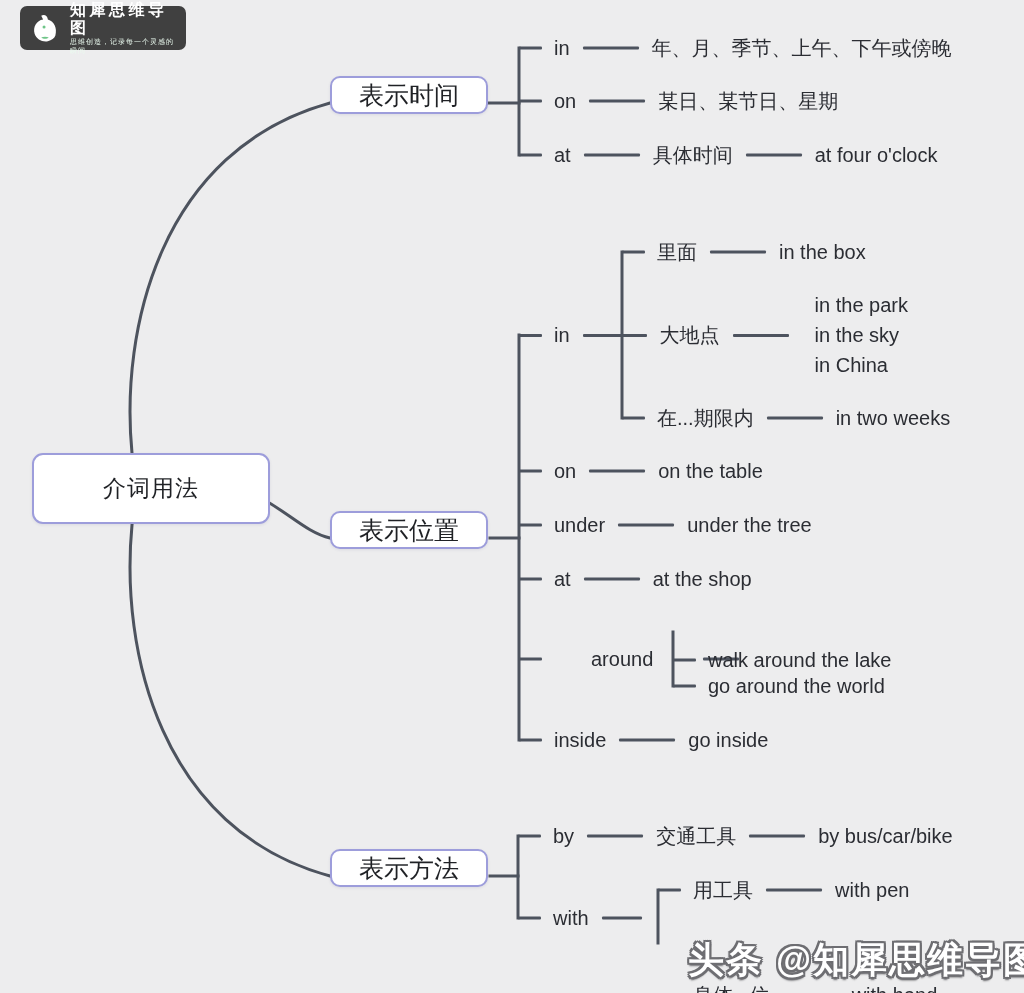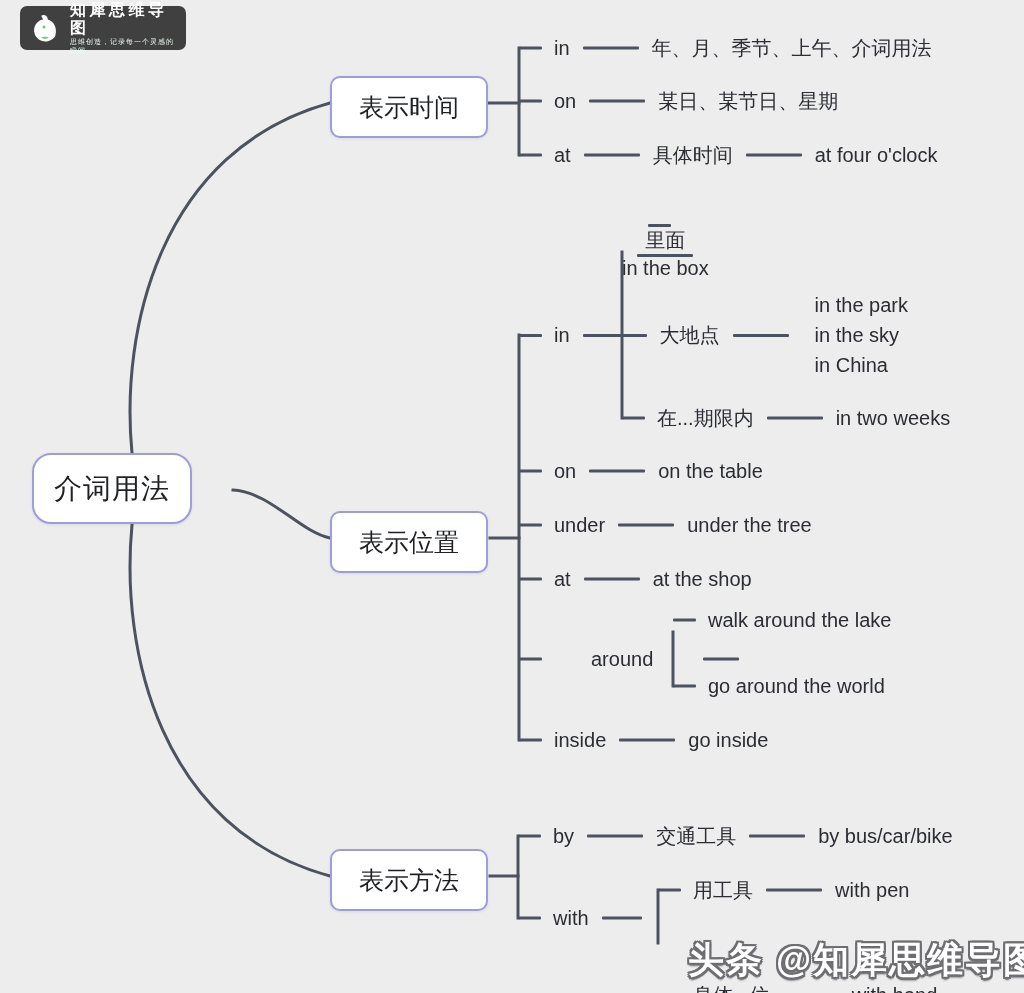--- a/index.html
+++ b/index.html
@@ -21,24 +21,24 @@
     border:2px solid #9d9ddb;
     border-radius:10px;
     display:flex;align-items:center;justify-content:center;
     color:#1f2125;
     z-index:3;
     box-shadow:0 1px 3px rgba(60,60,120,0.10);
     box-sizing:border-box;
     cursor:pointer;
   }
   .node.root{
-    left:32px;top:453px;width:160px;height:71px;
-    font-size:28px;border-radius:19px;letter-spacing:1px;
-  }
-  .node.branch{width:158px;height:62px;font-size:25px;}
+    left:32px;top:453px;width:238px;height:71px;
+    font-size:23px;border-radius:11px;letter-spacing:1px;
+  }
+  .node.branch{width:158px;height:38px;font-size:25px;}
   .row{
     position:absolute;
     display:flex;align-items:center;
     transform:translateY(-50%);
     z-index:2;
     white-space:nowrap;
     color:#2b2d33;
     font-size:20px;
   }
   .tick{width:23px;height:3px;background:#4d535e;margin-right:12px;flex:none;border-radius:1px;}
@@ -118,38 +118,38 @@
   <div class="node root">介词用法</div>
 
   <div class="node branch" style="left:330px;top:76px;">表示时间</div>
   <div class="node branch" style="left:330px;top:511px;">表示位置</div>
   <div class="node branch" style="left:330px;top:849px;">表示方法</div>
 
   <div class="row" style="left:519px;top:48px;">
     <span class="tick"></span>
     <span class="lbl">in</span>
     <span class="dash d56"></span>
-    <span class="lbl">年、月、季节、上午、介词用法</span>
+    <span class="lbl">年、月、季节、上午、下午或傍晚</span>
   </div>
   <div class="row" style="left:519px;top:101px;">
     <span class="tick"></span>
     <span class="lbl">on</span>
     <span class="dash d56"></span>
     <span class="lbl">某日、某节日、星期</span>
   </div>
   <div class="row" style="left:519px;top:155px;">
     <span class="tick"></span>
     <span class="lbl">at</span>
     <span class="dash d56"></span>
     <span class="lbl">具体时间</span>
     <span class="dash d56"></span>
     <span class="lbl">at four o'clock</span>
   </div>
 
-  <div class="row" style="left:622px;top:252px;flex-direction:column;">
+  <div class="row" style="left:622px;top:252px;">
     <span class="tick"></span>
     <span class="lbl">里面</span>
     <span class="dash d56"></span>
     <span class="lbl">in the box</span>
   </div>
 
   <div class="row" style="left:519px;top:335px;">
     <span class="tick"></span>
     <span class="lbl">in</span>
     <span class="dash d64"></span>
@@ -188,21 +188,21 @@
     <span class="lbl">at</span>
     <span class="dash d56"></span>
     <span class="lbl">at the shop</span>
   </div>
 
   <div class="row" style="left:519px;top:659px;gap:37px;">
     <span class="tick"></span>
     <span class="lbl">around</span>
     <span class="dash d36"></span>
   </div>
-  <div class="row" style="left:673px;top:620px;">
+  <div class="row" style="left:673px;top:660px;">
     <span class="tick"></span>
     <span class="lbl">walk around the lake</span>
   </div>
   <div class="row" style="left:673px;top:686px;">
     <span class="tick"></span>
     <span class="lbl">go around the world</span>
   </div>
 
   <div class="row" style="left:519px;top:740px;">
     <span class="tick"></span>

